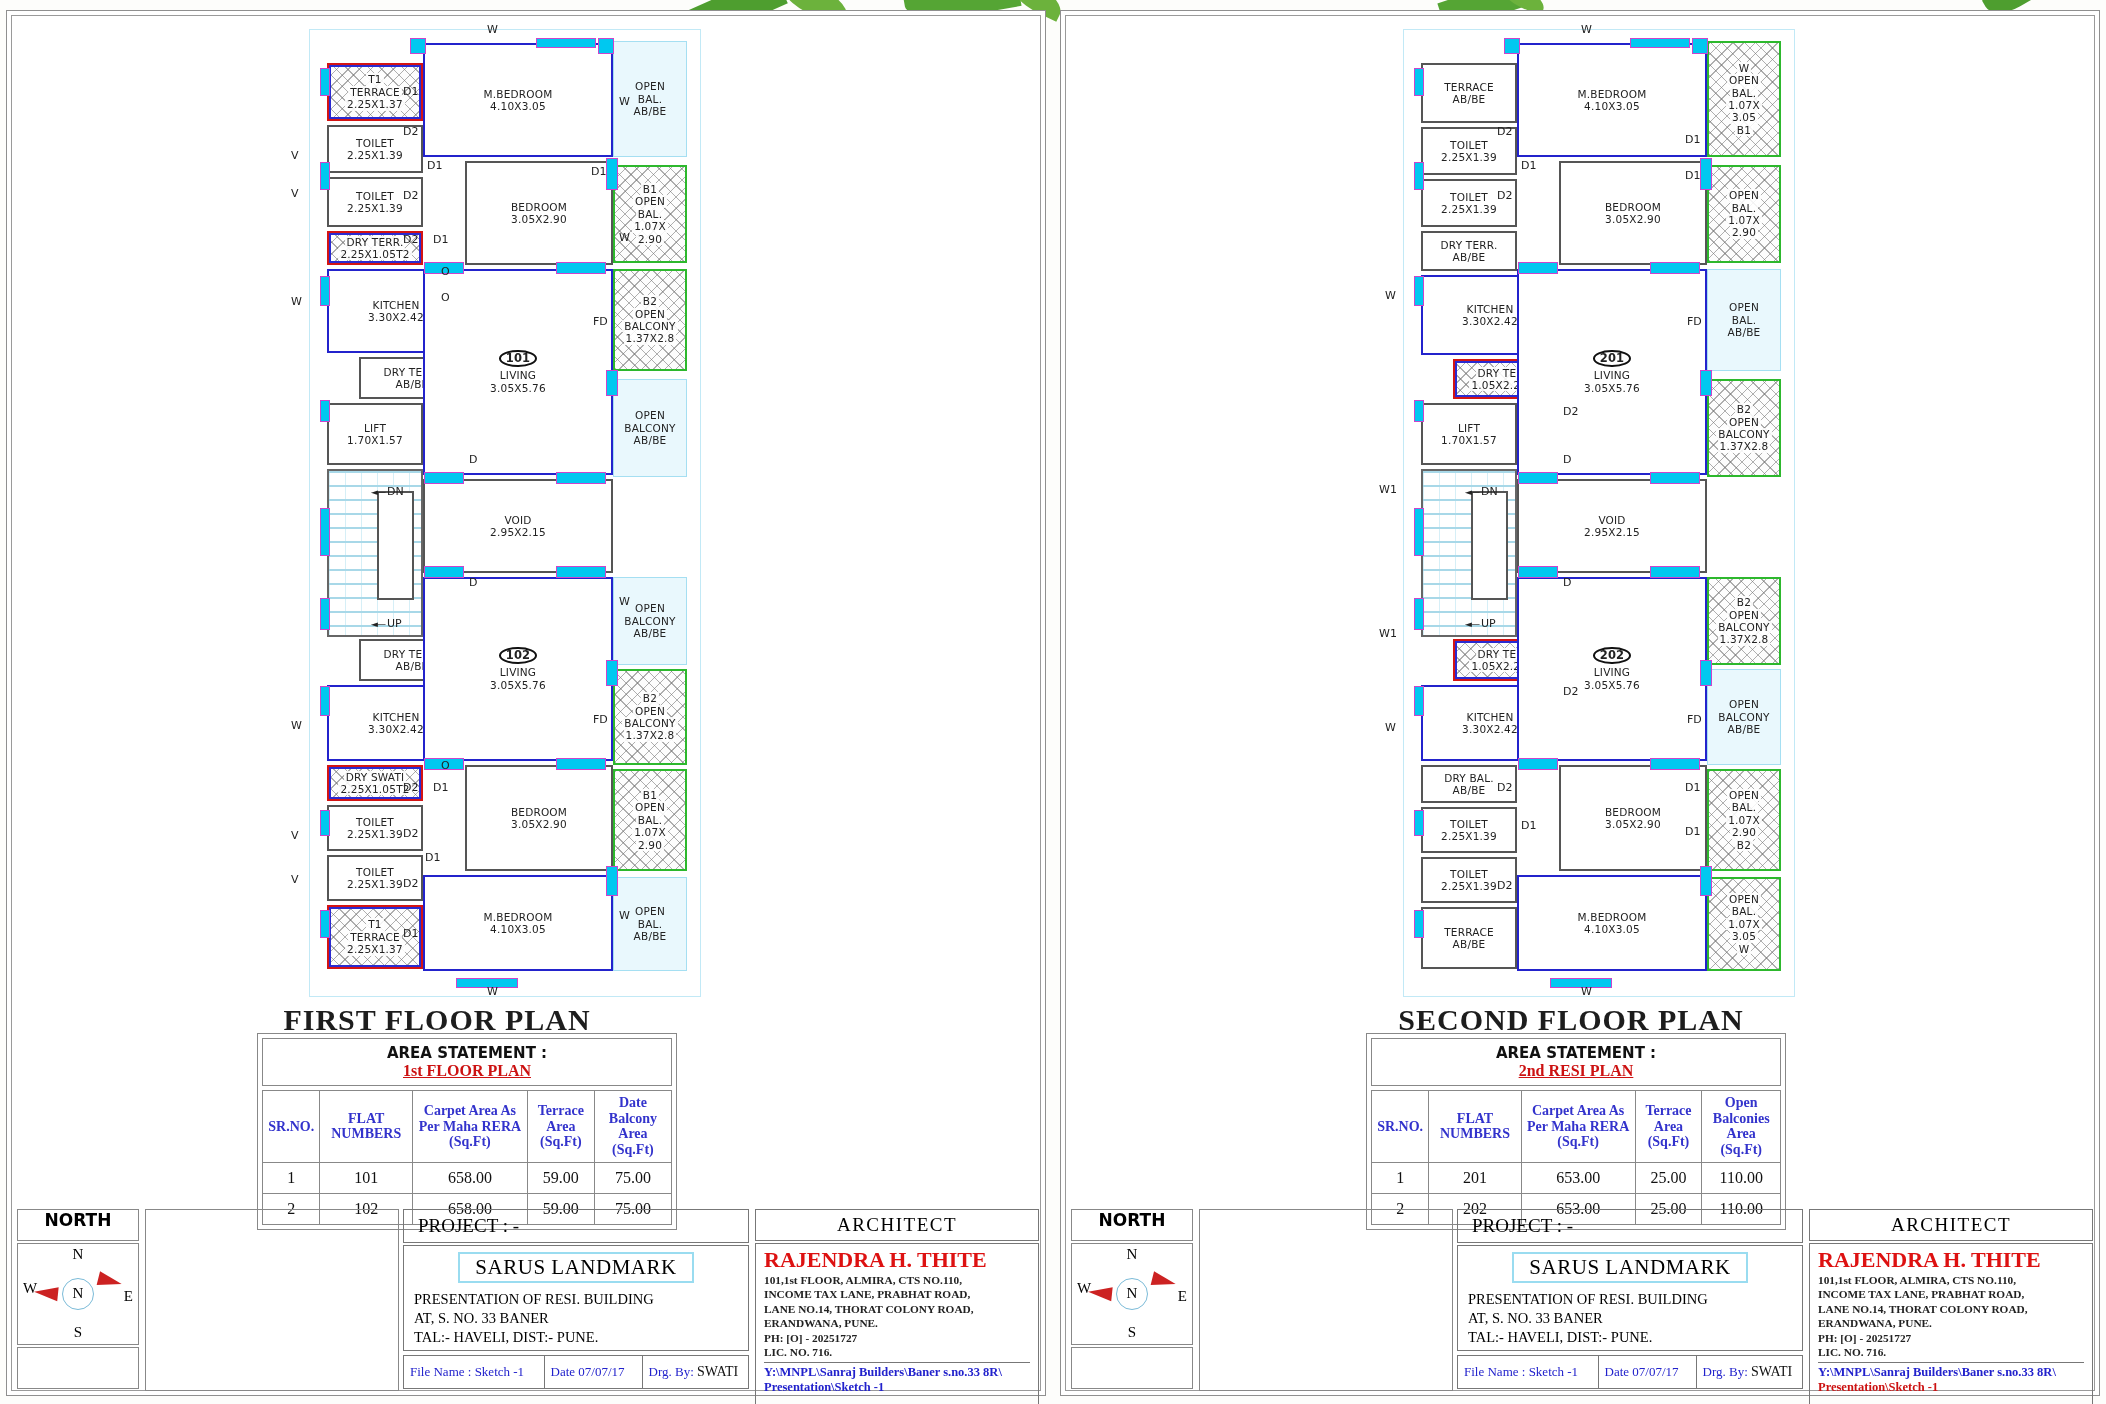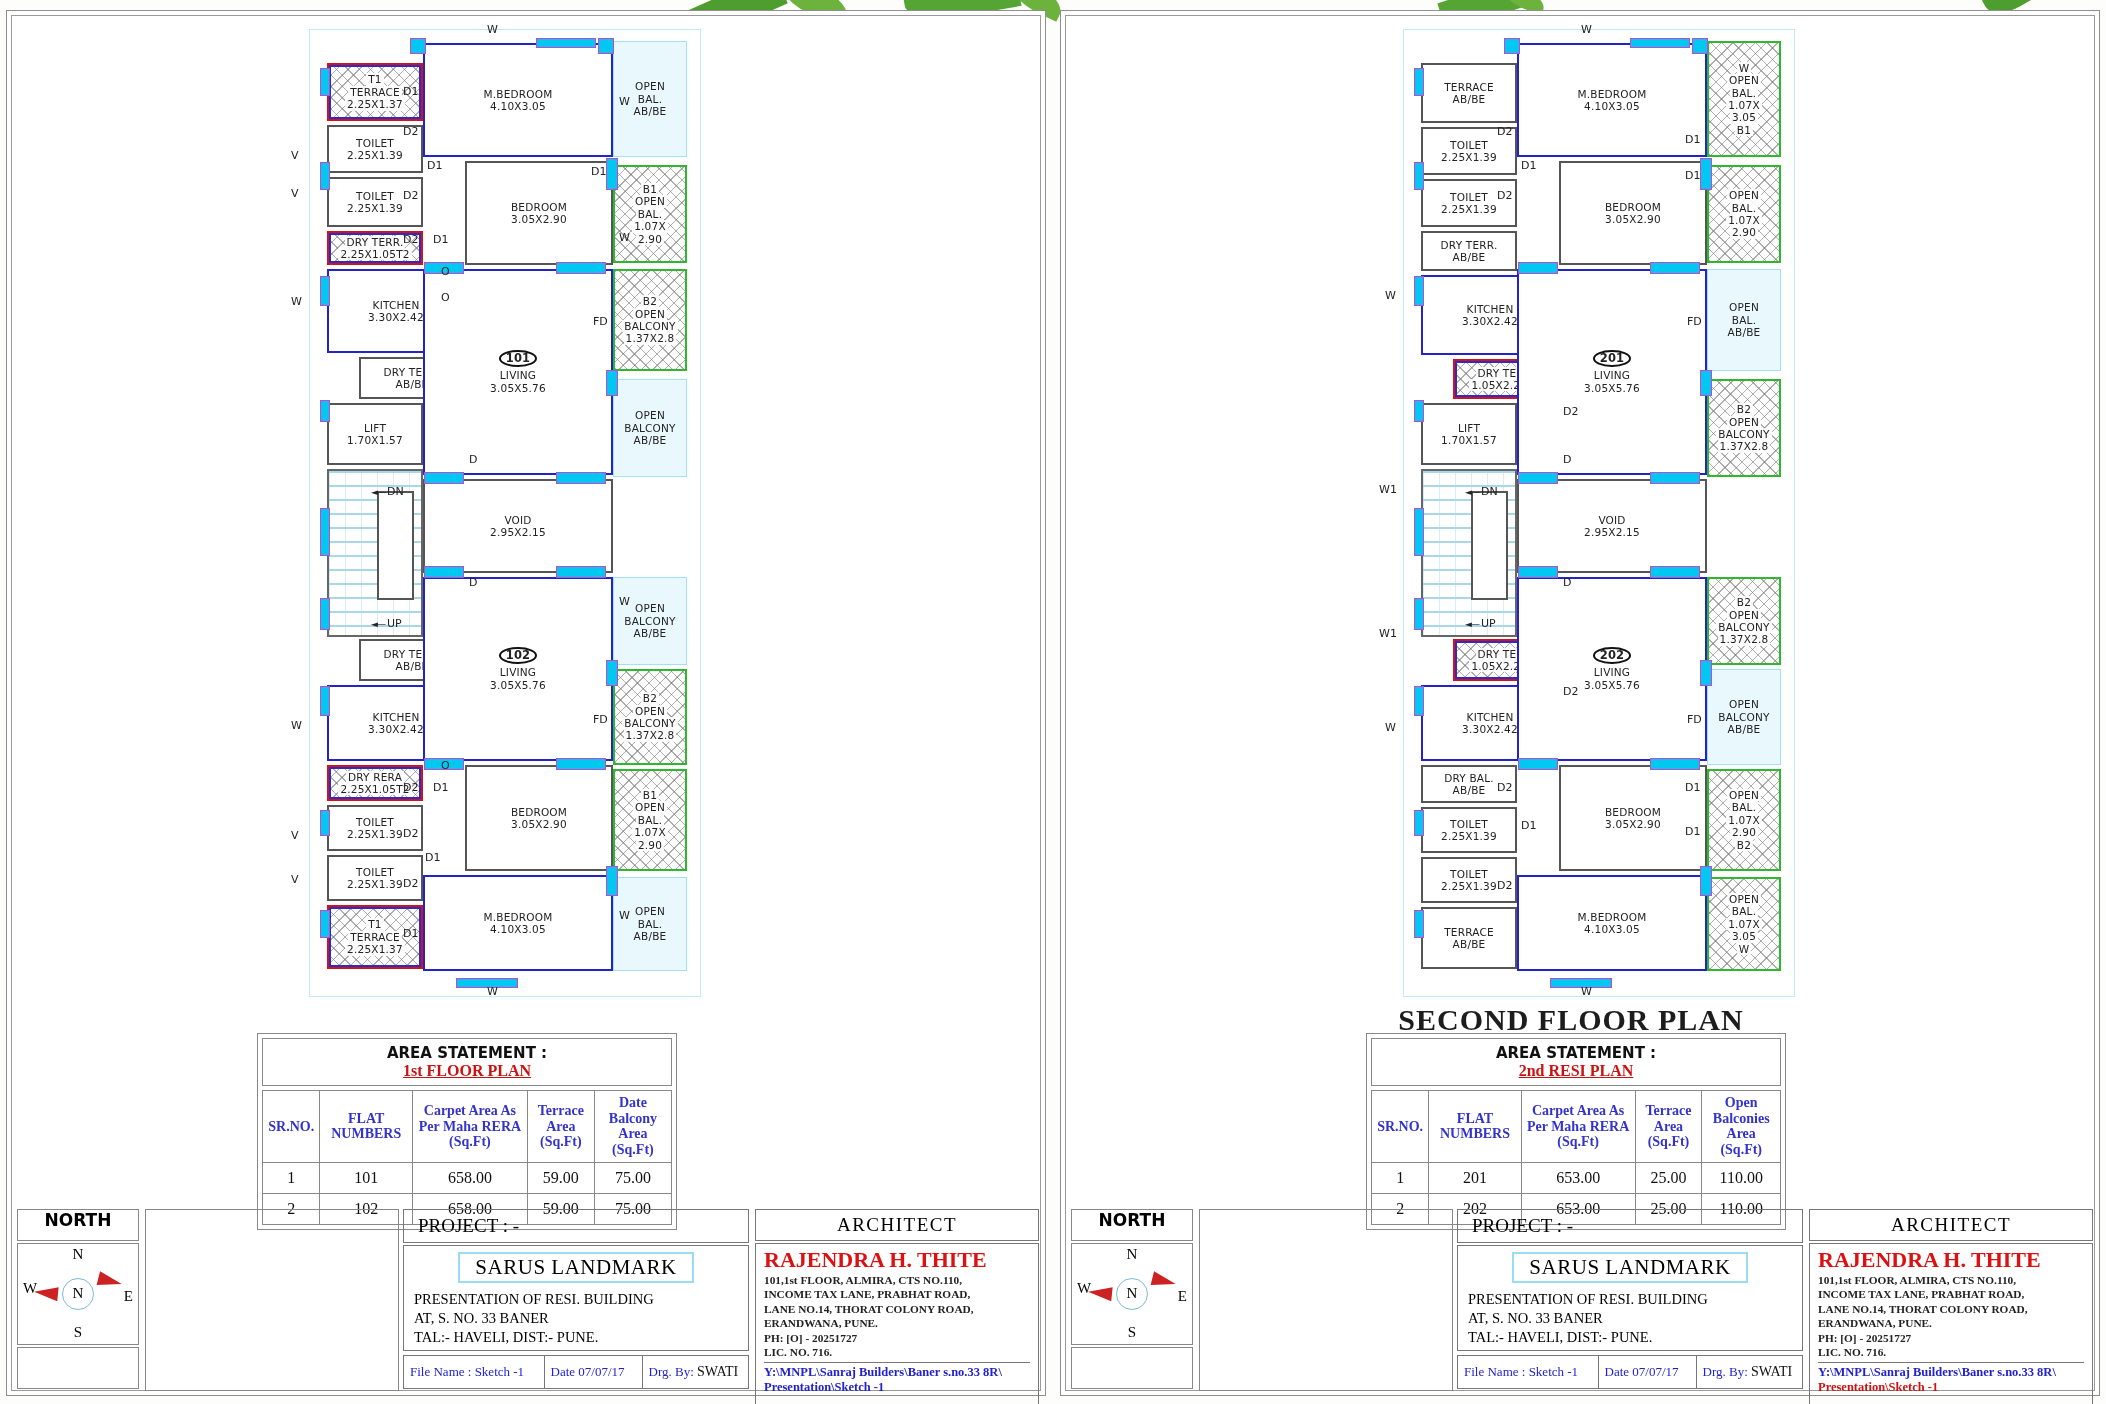--- a/index.html
+++ b/index.html
@@ -150,21 +150,21 @@
       </div>
       <div class="room bm" style="left: 52px; top: 600px; width: 106px; height: 42px;">
         <div class="rl">DRY TERR.</div>
         <div class="rl">AB/BE</div>
       </div>
       <div class="room bb" style="left: 20px; top: 646px; width: 138px; height: 76px;">
         <div class="rl">KITCHEN</div>
         <div class="rl">3.30X2.42</div>
       </div>
       <div class="room hr" style="left: 20px; top: 726px; width: 96px; height: 36px;">
-        <div class="rl">DRY RERA</div>
+        <div class="rl">DRY SWATI</div>
         <div class="rl">2.25X1.05T2</div>
       </div>
       <div class="room bm" style="left: 20px; top: 766px; width: 96px; height: 46px;">
         <div class="rl">TOILET</div>
         <div class="rl">2.25X1.39</div>
       </div>
       <div class="room bm" style="left: 20px; top: 816px; width: 96px; height: 46px;">
         <div class="rl">TOILET</div>
         <div class="rl">2.25X1.39</div>
       </div>
@@ -302,20 +302,21 @@
       <span class="pl" style="left: 96px; top: 788px;">D2</span>
       <span class="pl" style="left: 118px; top: 812px;">D1</span>
       <span class="pl" style="left: 96px; top: 838px;">D2</span>
       <span class="pl" style="left: -16px; top: 790px;">V</span>
       <span class="pl" style="left: -16px; top: 834px;">V</span>
       <span class="pl" style="left: 96px; top: 888px;">D1</span>
       <span class="pl" style="left: 180px; top: 946px;">W</span>
       <span class="pl" style="left: 312px; top: 556px;">W</span>
       <span class="pl" style="left: 312px; top: 870px;">W</span>
     </div>
+  <div class="plan-title">FIRST FLOOR PLAN</div>
 
   <div class="atable-wrap">
     <div class="at-head">
       <span class="at-left">AREA STATEMENT :</span>
       <span class="at-right">1st FLOOR PLAN</span>
     </div>
     <table class="atable">
       <thead>
           <tr>
             <th>SR.NO.</th>

